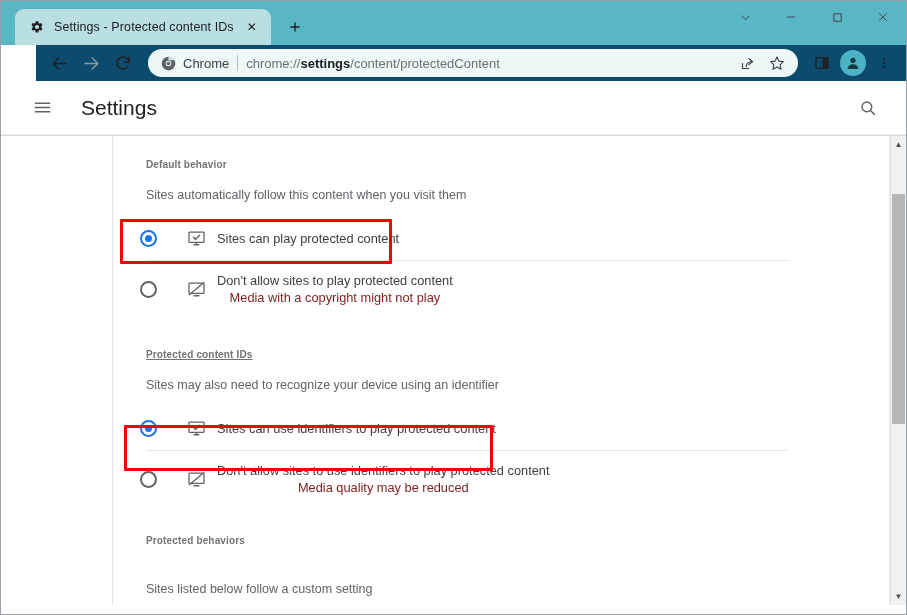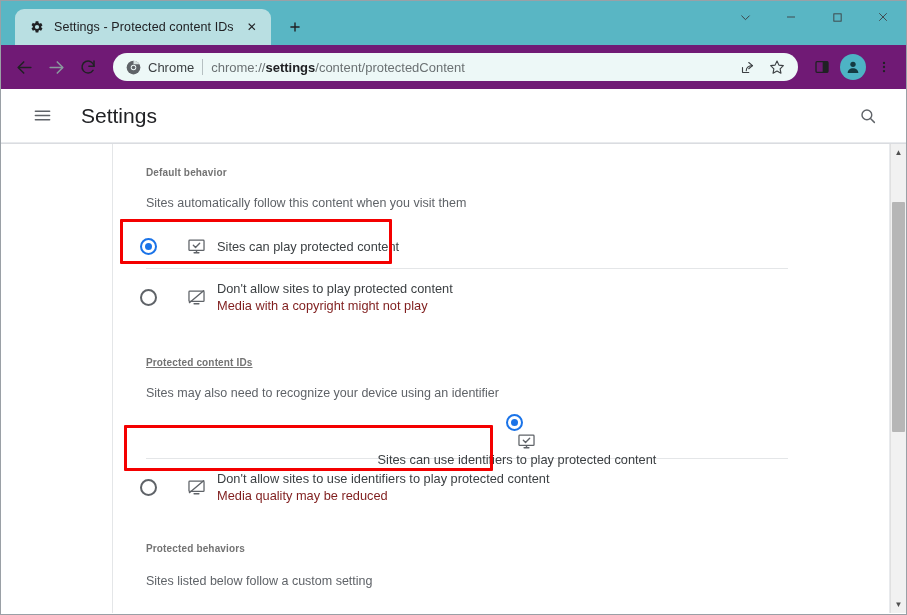--- a/index.html
+++ b/index.html
@@ -75,26 +75,27 @@
     height: 32px;
   }
   .wc {
     width: 46px; height: 32px;
     display: flex; align-items: center; justify-content: center;
     color: #3c4043;
   }
 
   
   #toolbar {
-    height: 44px;
-    background: #701a75;
+    height: 36px;
+    background: #0c4a6e;
     display: flex;
     align-items: center;
     padding: 0 8px;
     gap: 2px;
+    margin-left: 35px;
   }
   .navbtn {
     width: 30px; height: 30px;
     display: flex; align-items: center; justify-content: center;
     border-radius: 50%;
     color: #202124;
     flex: 0 0 auto;
   }
   .navbtn.disabled { color: #8a9a9e; }
   #omnibox {
@@ -242,20 +243,21 @@
   }
   .section-sub {
     font-size: 12.5px;
     color: #5f6368;
   }
   .radio-row {
     position: relative;
     display: flex;
     align-items: center;
     height: 44px;
+    text-align: center;
   }
   .radio {
     width: 17px; height: 17px;
     border-radius: 50%;
     border: 2px solid #5f6368;
     flex: 0 0 auto;
     position: relative;
     margin-left: 6px;
   }
   .radio.checked {
@@ -484,21 +486,21 @@
             <span class="opt-label">Don't allow sites to play protected content</span>
             <span class="opt-desc">Media with a copyright might not play</span>
           </span>
         </div>
       </div>
 
       <div style="padding-top:32px;">
         <div class="section-title" style="margin-left:12px;text-decoration:underline;">Protected content IDs</div>
         <div class="section-sub" style="margin-left:12px; margin-top:18px;">Sites may also need to recognize your device using an identifier</div>
 
-        <div class="radio-row" style="margin-top:14px;flex-direction:column;">
+        <div class="radio-row" style="margin-top:14px;">
           <span class="radio checked"></span>
           <span class="opt-icon">
             <svg width="19" height="19" viewBox="0 0 24 24" fill="none" stroke="currentColor" stroke-width="1.6">
               <rect x="2.5" y="4" width="19" height="13" rx="1"></rect>
               <polyline points="8,10.5 10.8,13.3 16,7.8" stroke-width="1.7" stroke-linecap="round" stroke-linejoin="round"></polyline>
               <line x1="9" y1="20" x2="15" y2="20" stroke-width="1.8" stroke-linecap="round"></line>
               <line x1="12" y1="17" x2="12" y2="20" stroke-width="1.8"></line>
             </svg>
           </span>
           <span class="opt-text">
@@ -520,21 +522,21 @@
           </span>
           <span class="opt-text">
             <span class="opt-label">Don't allow sites to use identifiers to play protected content</span>
             <span class="opt-desc">Media quality may be reduced</span>
           </span>
         </div>
       </div>
 
       <div style="padding-top:28px;">
         <div class="section-title" style="margin-left:12px;">Protected behaviors</div>
-        <div class="section-sub" style="margin-left:12px; margin-top:20px;">Sites listed below follow a custom setting</div>
+        <div class="section-sub" style="margin-left:12px; margin-top:36px;">Sites listed below follow a custom setting</div>
       </div>
 
     </div>
 
     <div id="scrolltrack">
       <div class="sb-arrow up">▲</div>
       <div id="sbthumb"></div>
       <div class="sb-arrow down">▼</div>
     </div>
   </div>

